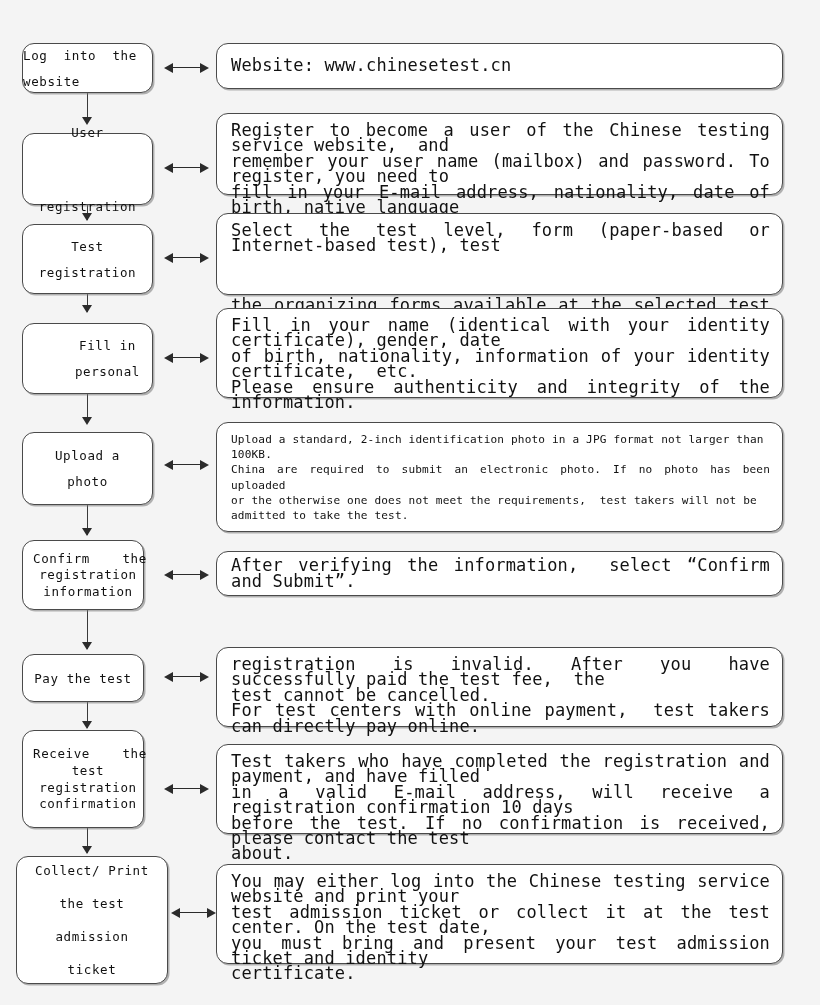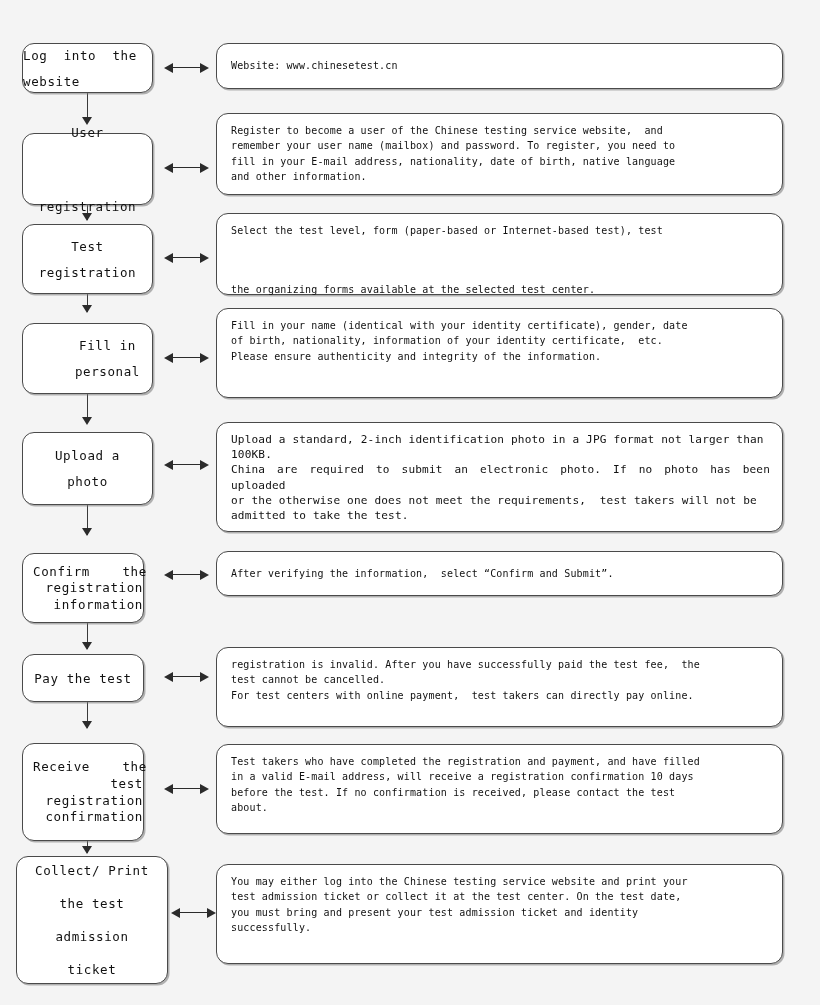--- a/index.html
+++ b/index.html
@@ -45,27 +45,27 @@
   .step .line {
     display: block;
     white-space: pre;
   }
 
   
   .step.spaced .line { margin: 5.5px 0; }
   .step.tight  .line { margin: 0.6px 0; line-height: 15.5px; }
   .step.loose  .line { margin: 9px 0; }
 
-  .step.leftalign { text-align: right; padding-left: 10px; margin-top: 13px; }
+  .step.leftalign { text-align: center; padding-left: 10px; }
   .step.justify   { text-align: justify; }
 
   .desc {
     padding: 9px 12px 9px 14px;
     justify-content: flex-start;
-    font-size: 10px;
+    font-size: 17px;
     line-height: 15.4px;
     letter-spacing: 0.15px;
     color: #111;
     text-align: justify;
   }
   .desc .line { display: block; white-space: pre-wrap; }
 
   
   .vline {
     position: absolute;
@@ -270,16 +270,16 @@
     <span class="line">Test takers who have completed the registration and payment, and have filled</span>
     <span class="line">in a valid E-mail address, will receive a registration confirmation 10 days</span>
     <span class="line">before the test. If no confirmation is received, please contact the test</span>
     <span class="line">about.</span>
   </div>
 
   <div class="node desc" style="left:216px; top:864px; width:567px; height:100px;">
     <span class="line">You may either log into the Chinese testing service website and print your</span>
     <span class="line">test admission ticket or collect it at the test center. On the test date,</span>
     <span class="line">you must bring and present your test admission ticket and identity</span>
-    <span class="line">successfully.</span>
+    <span class="line">certificate.</span>
   </div>
 
 </div>
 
 </body></html>

